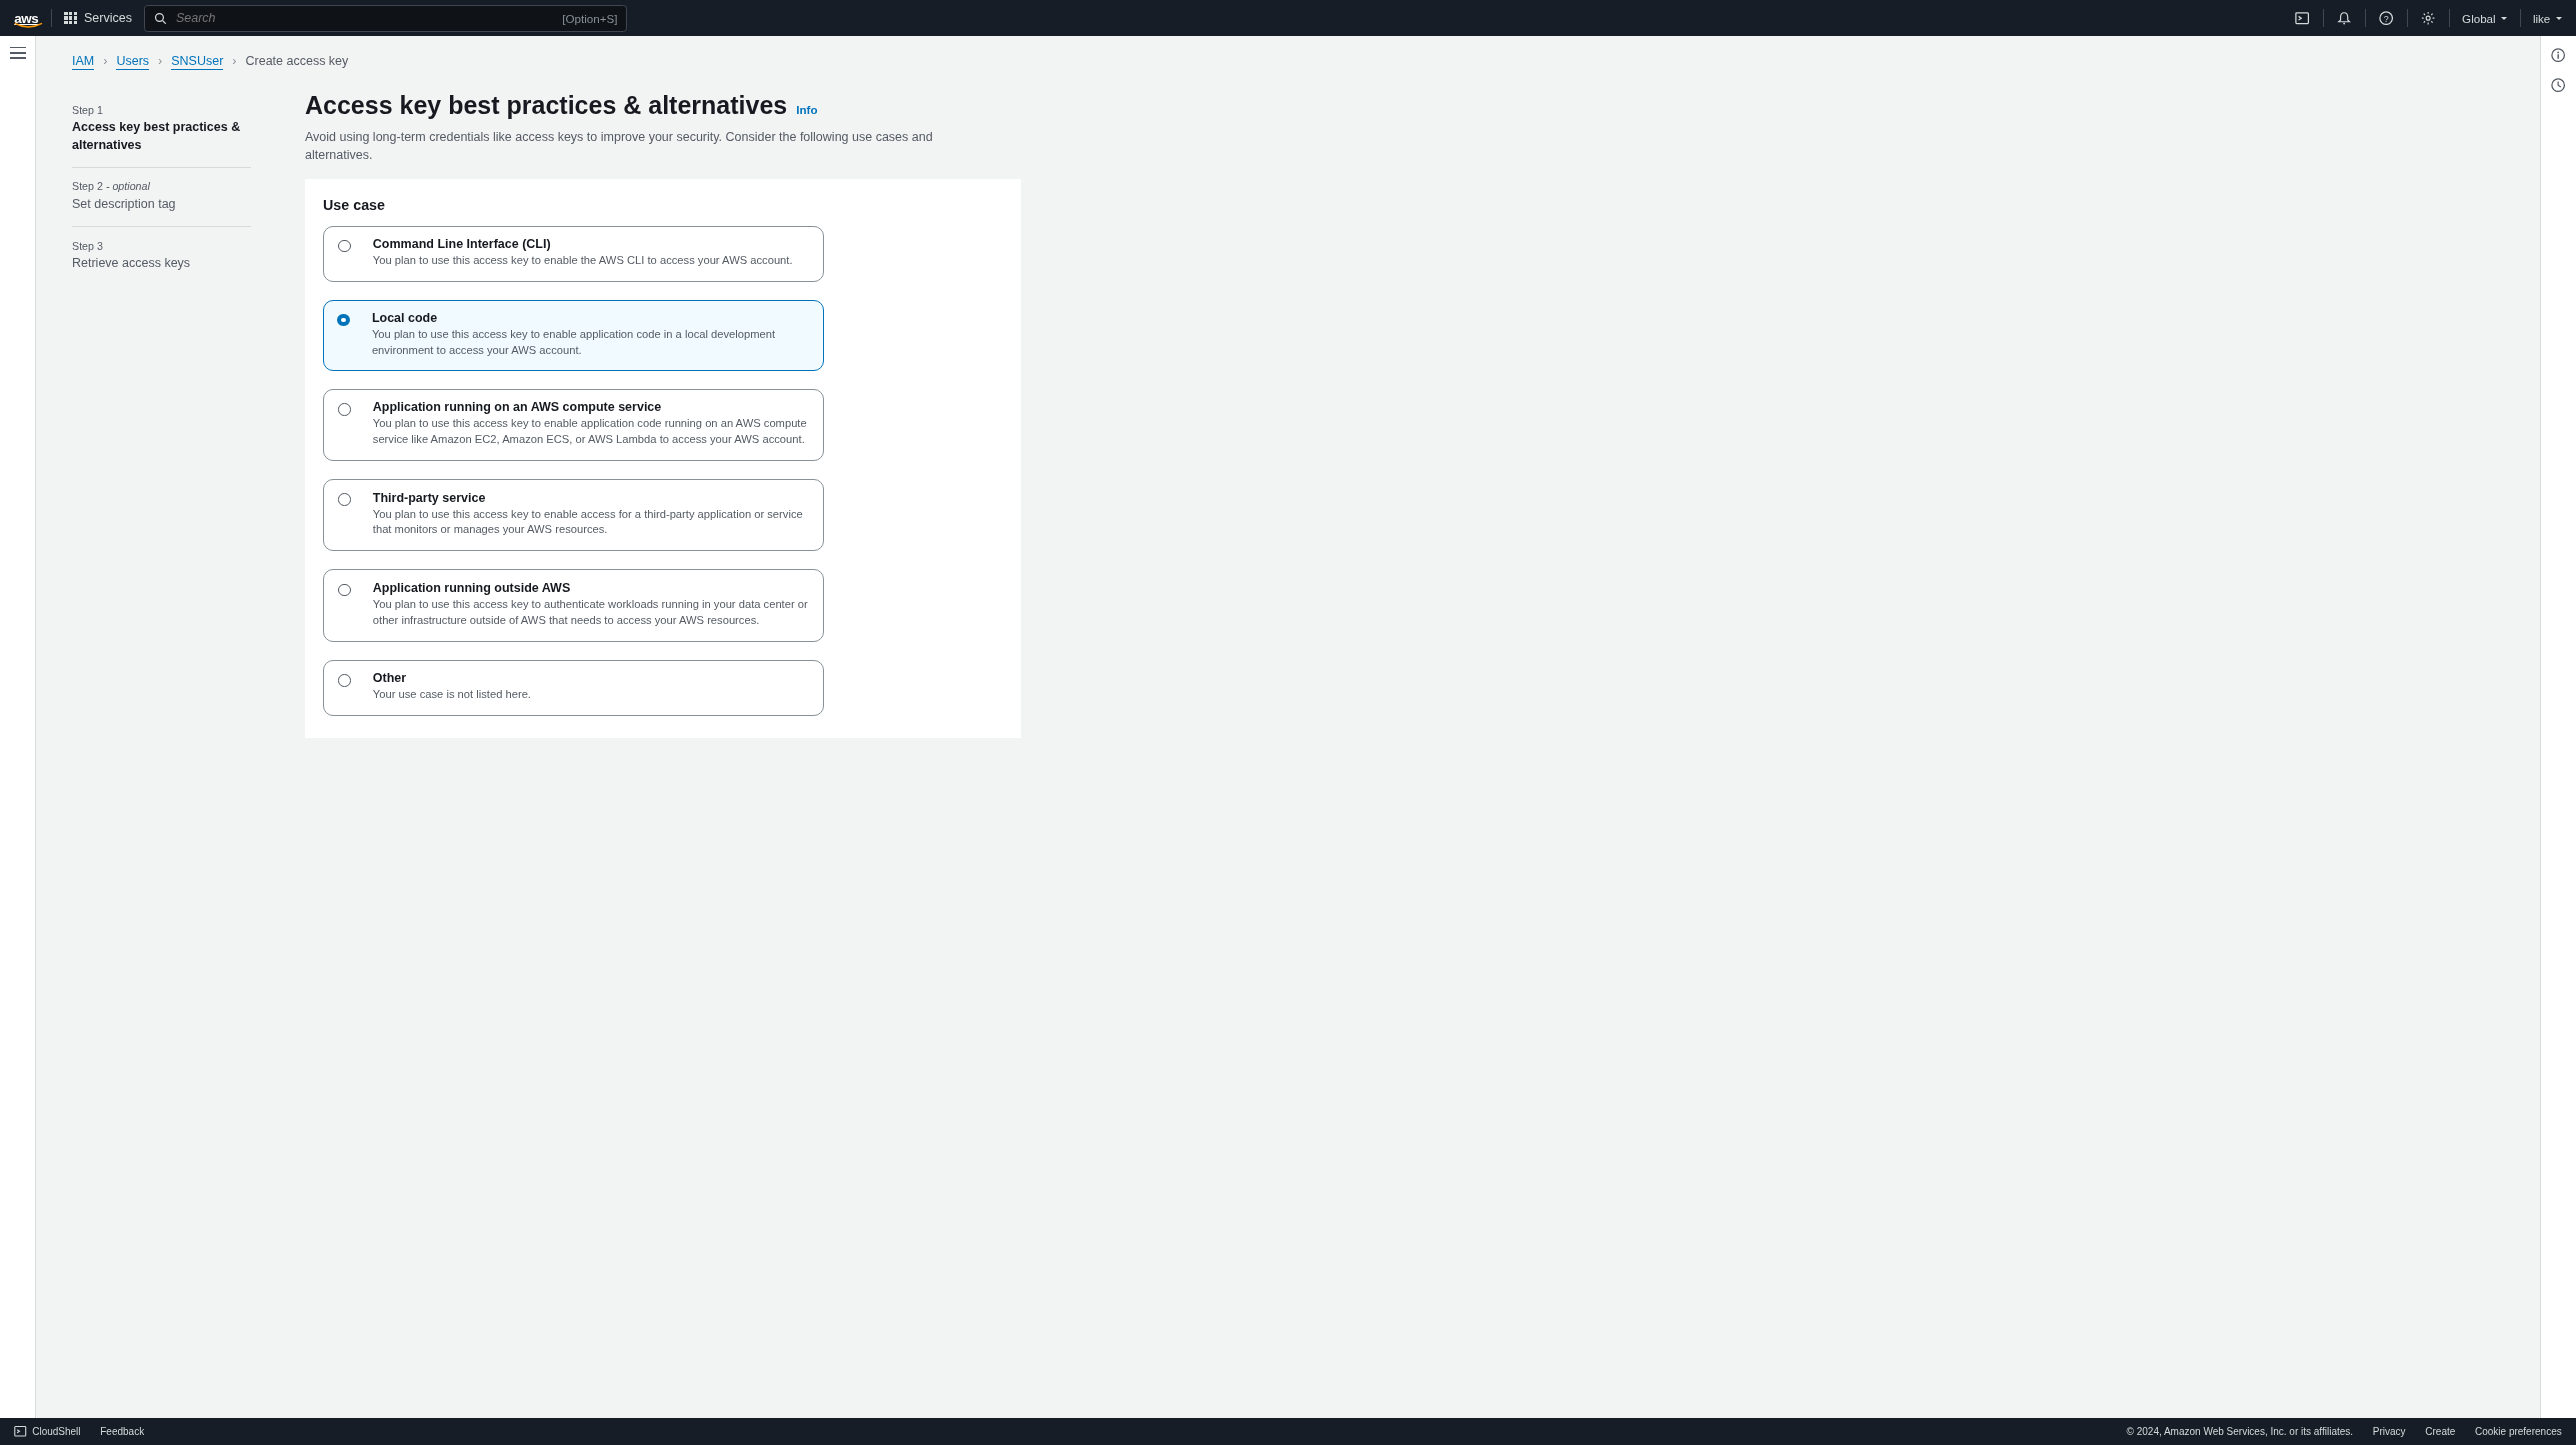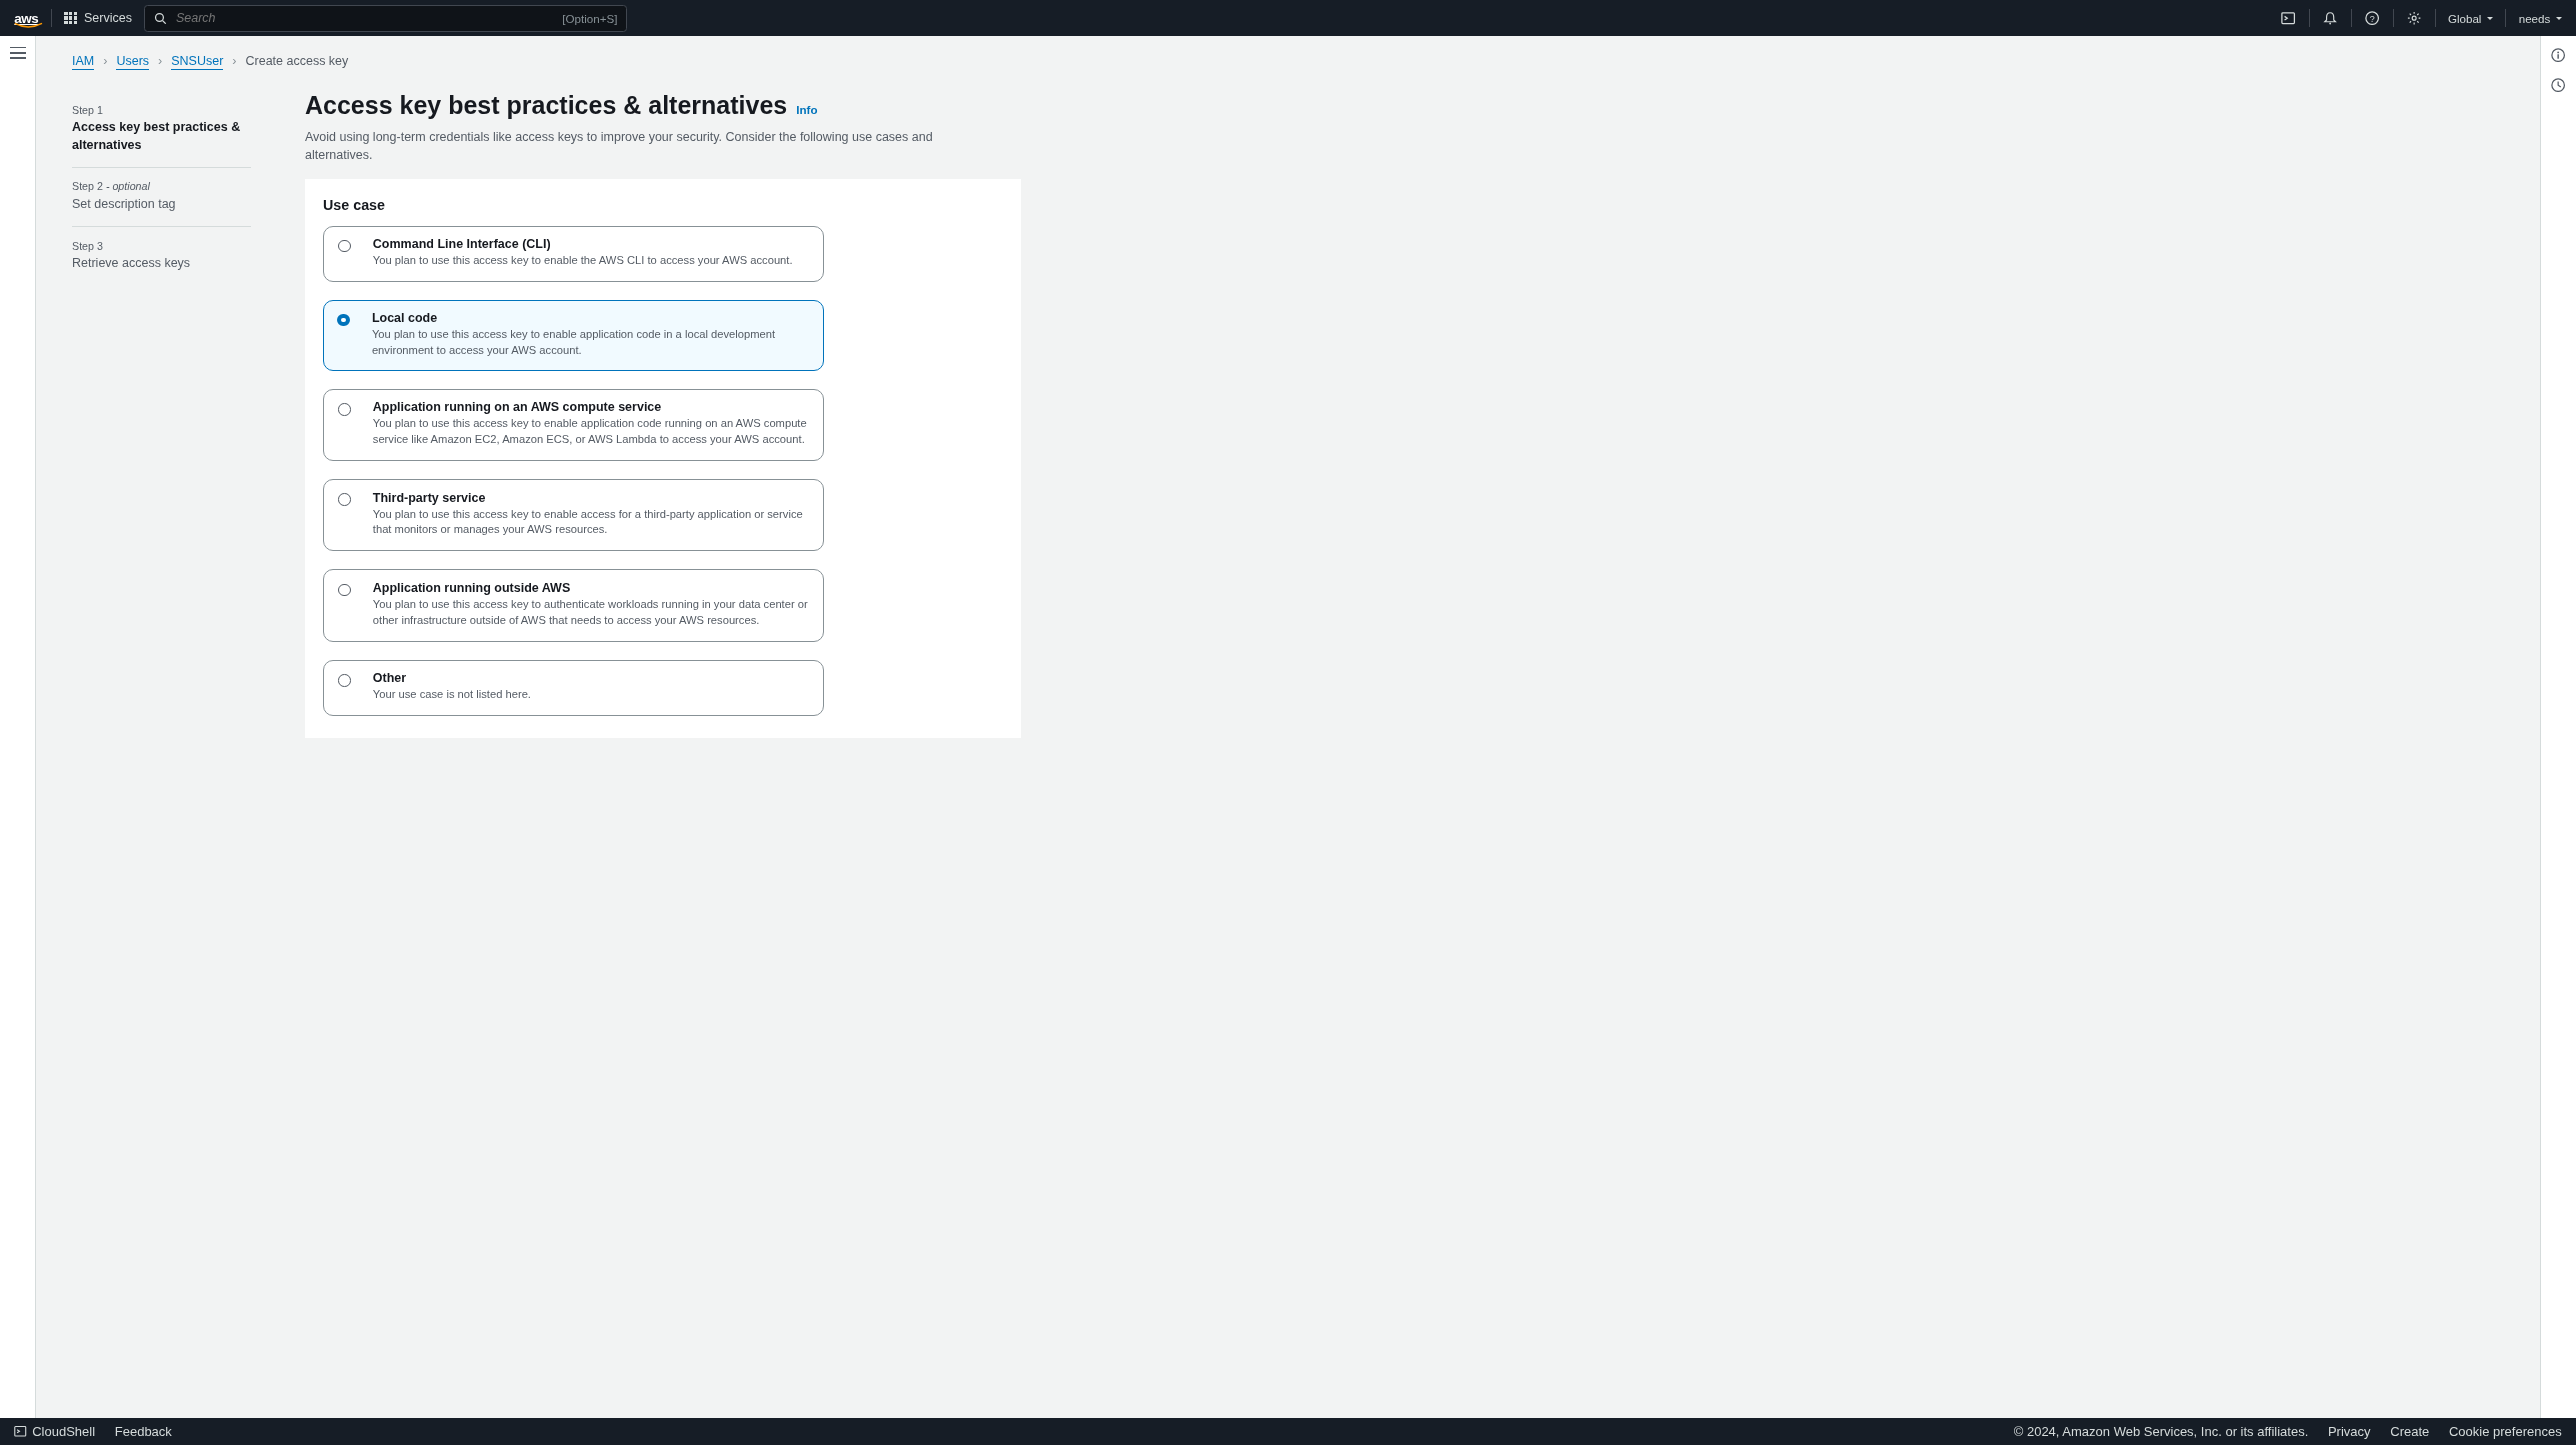--- a/index.html
+++ b/index.html
@@ -59,21 +59,21 @@
 .radio-card { border: 0.9px solid #879196; border-radius: 10px; padding: 10.7px 14.3px 12.5px 14.3px; margin-bottom: 18px; display: flex; gap: 22px; cursor: pointer; max-width: 501px; }
 .radio-card:last-child { margin-bottom: 0; }
 .radio-card.selected { border: 1.8px solid #0073bb; background: #f1faff; padding: 9.8px 13.4px 11.6px 13.4px; }
 .radio-dot { width: 12.5px; height: 12.5px; border: 0.9px solid #545b64; border-radius: 50%; flex-shrink: 0; margin-top: 2.7px; position: relative; background: #fff; }
 .radio-card.selected .radio-dot { border: 4.5px solid #0073bb; }
 .radio-body { flex: 1; }
 .radio-title { font-size: 12.5px; font-weight: 700; margin-bottom: 1.8px; }
 .radio-desc { font-size: 11.2px; color: #545b64; line-height: 1.4; }
 
 
-.footer { height: 27px; background: #161d26; color: #d5dbdb; display: flex; align-items: center; padding: 0 14.3px; font-size: 13px; gap: 19.7px; flex-shrink: 0; }
+.footer { height: 27px; background: #161d26; color: #d5dbdb; display: flex; align-items: center; padding: 0 14.3px; font-size: 10px; gap: 19.7px; flex-shrink: 0; }
 .footer .spacer { flex: 1; }
 .footer a { color: #d5dbdb; text-decoration: none; cursor: pointer; }
 .footer .cs { display: flex; align-items: center; gap: 5.4px; }
 
 svg { display: block; }
 </style>
 </head>
 <body>
 
 <div class="topnav">
@@ -134,21 +134,21 @@
         <path d="M8 1 L8 3 M8 13 L8 15 M1 8 L3 8 M13 8 L15 8 M3 3 L4.5 4.5 M11.5 11.5 L13 13 M3 13 L4.5 11.5 M11.5 4.5 L13 3" stroke="#d5dbdb" stroke-width="1.3"></path>
       </svg>
   </div>
   <div class="vsep"></div>
   <div class="region">
     <span>Global</span>
     <span class="caret-down"></span>
   </div>
   <div class="vsep"></div>
   <div class="account">
-    <span>needs</span>
+    <span>like</span>
     <span class="caret-down"></span>
   </div>
 </div>
 
 <div class="shell">
   <div class="lrail">
     <div class="hamburger">
         <span></span>
         <span></span>
         <span></span>

